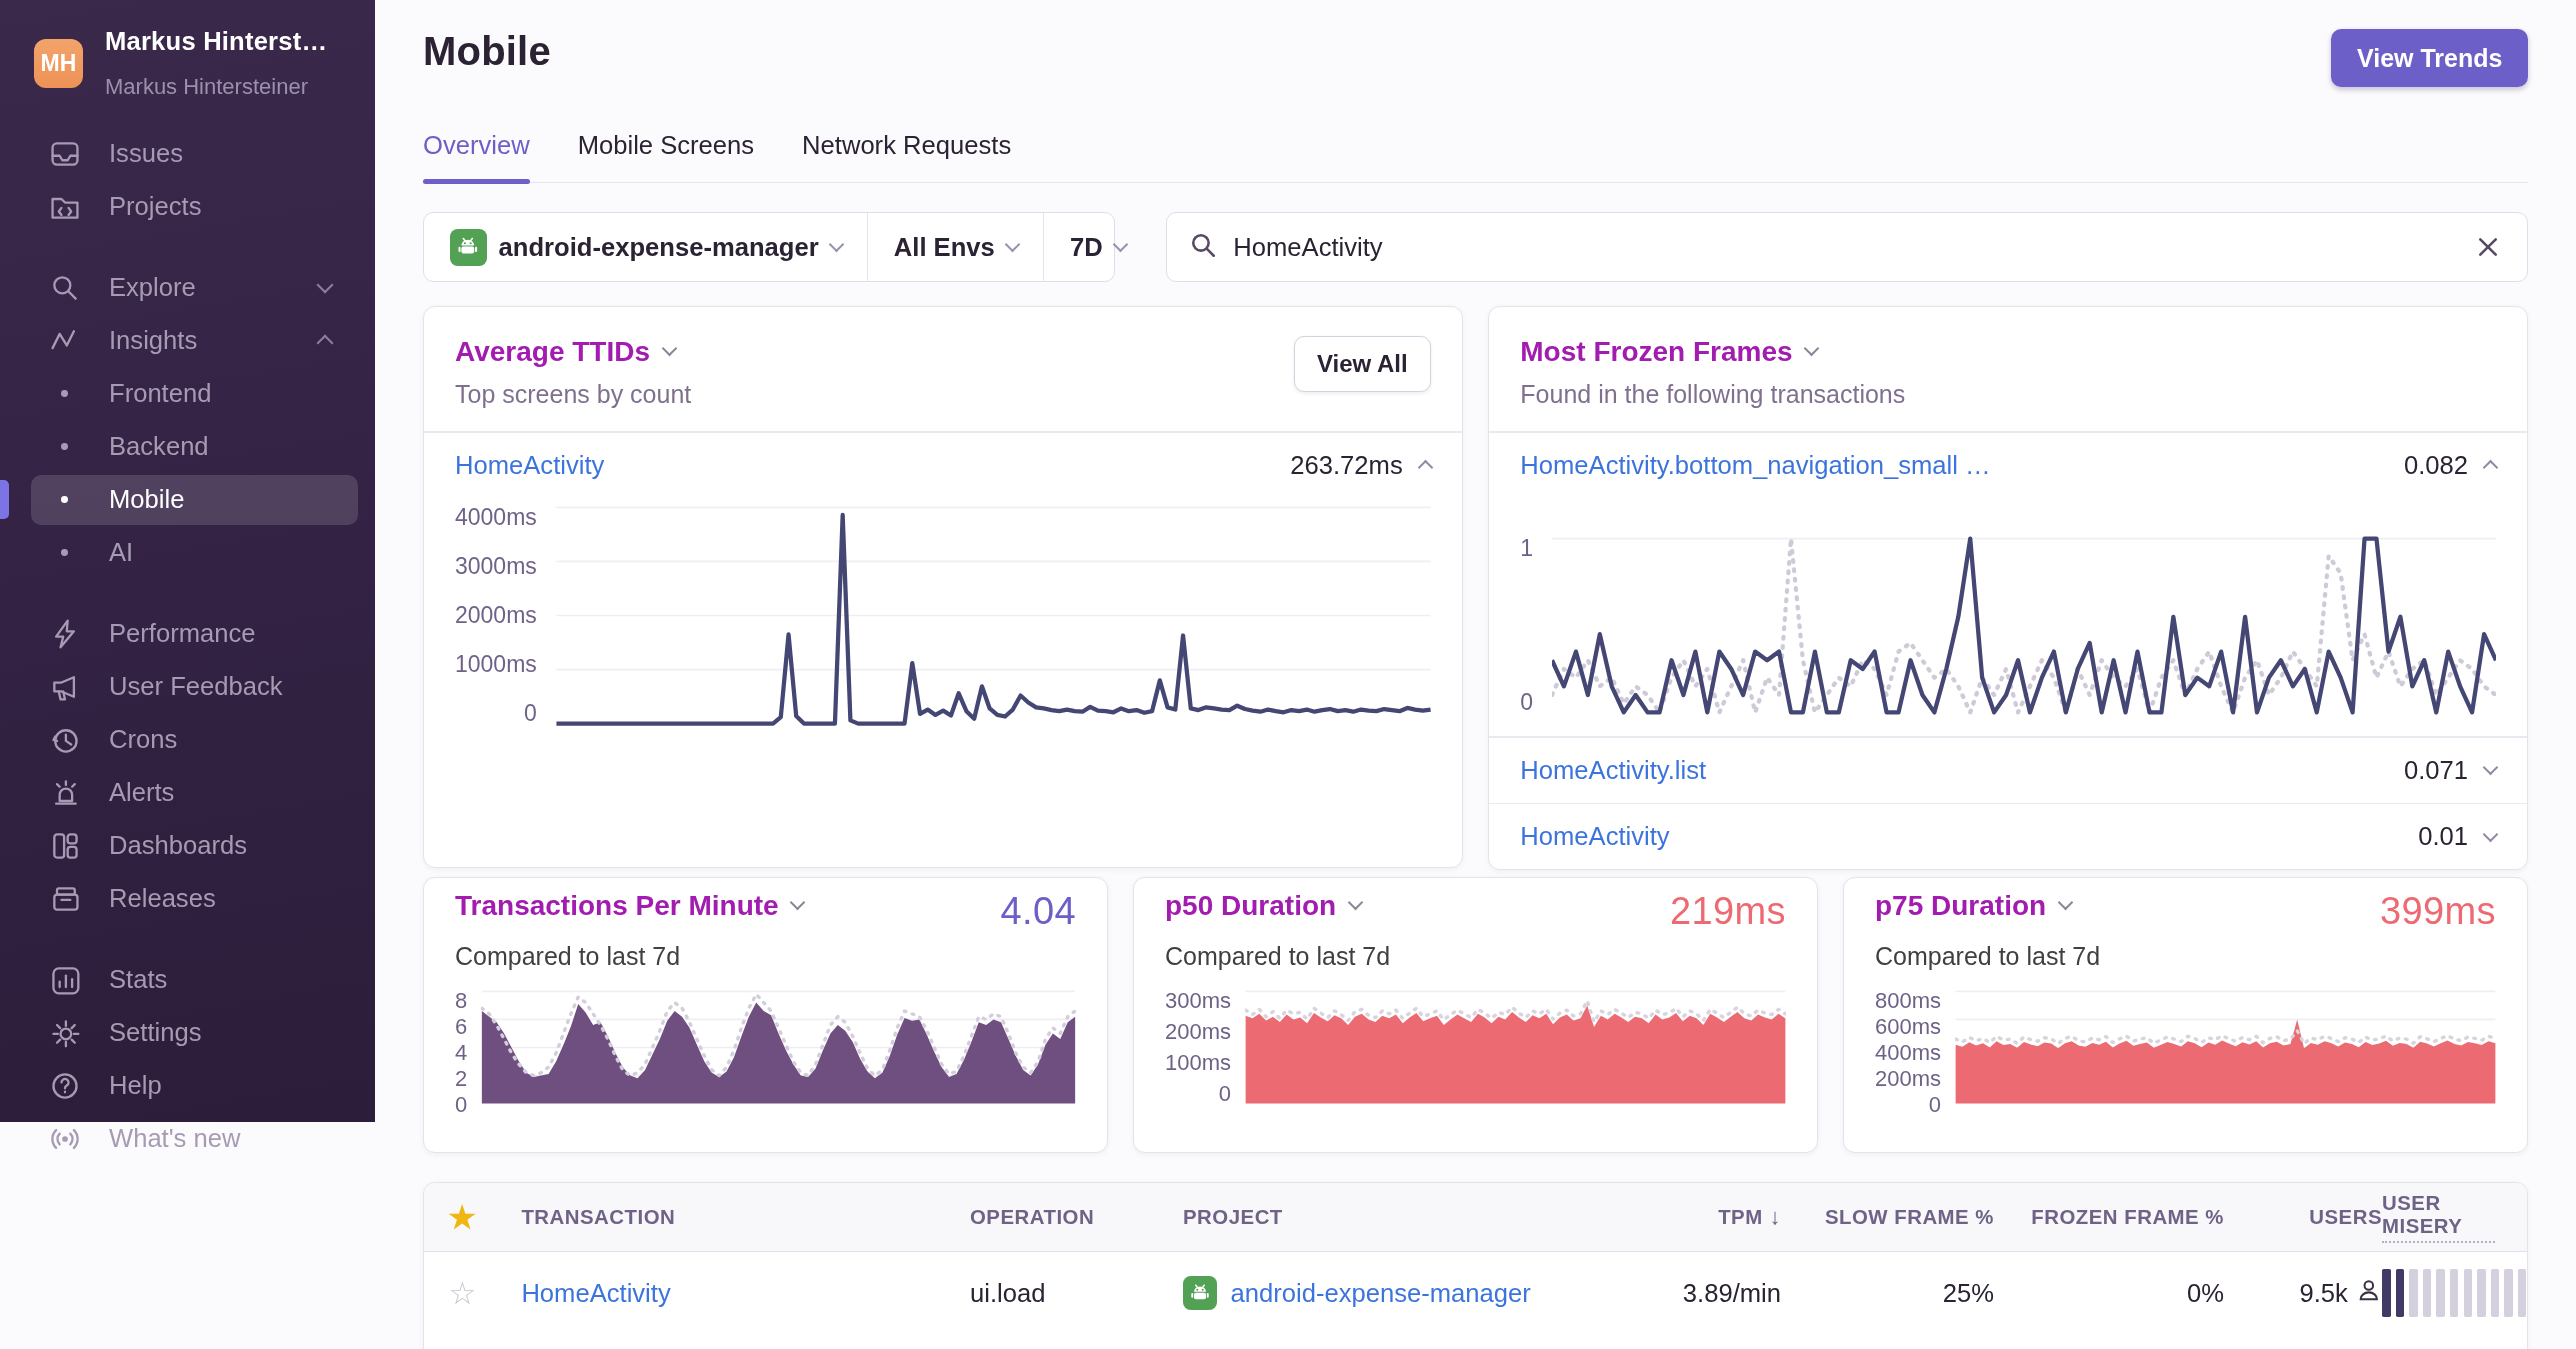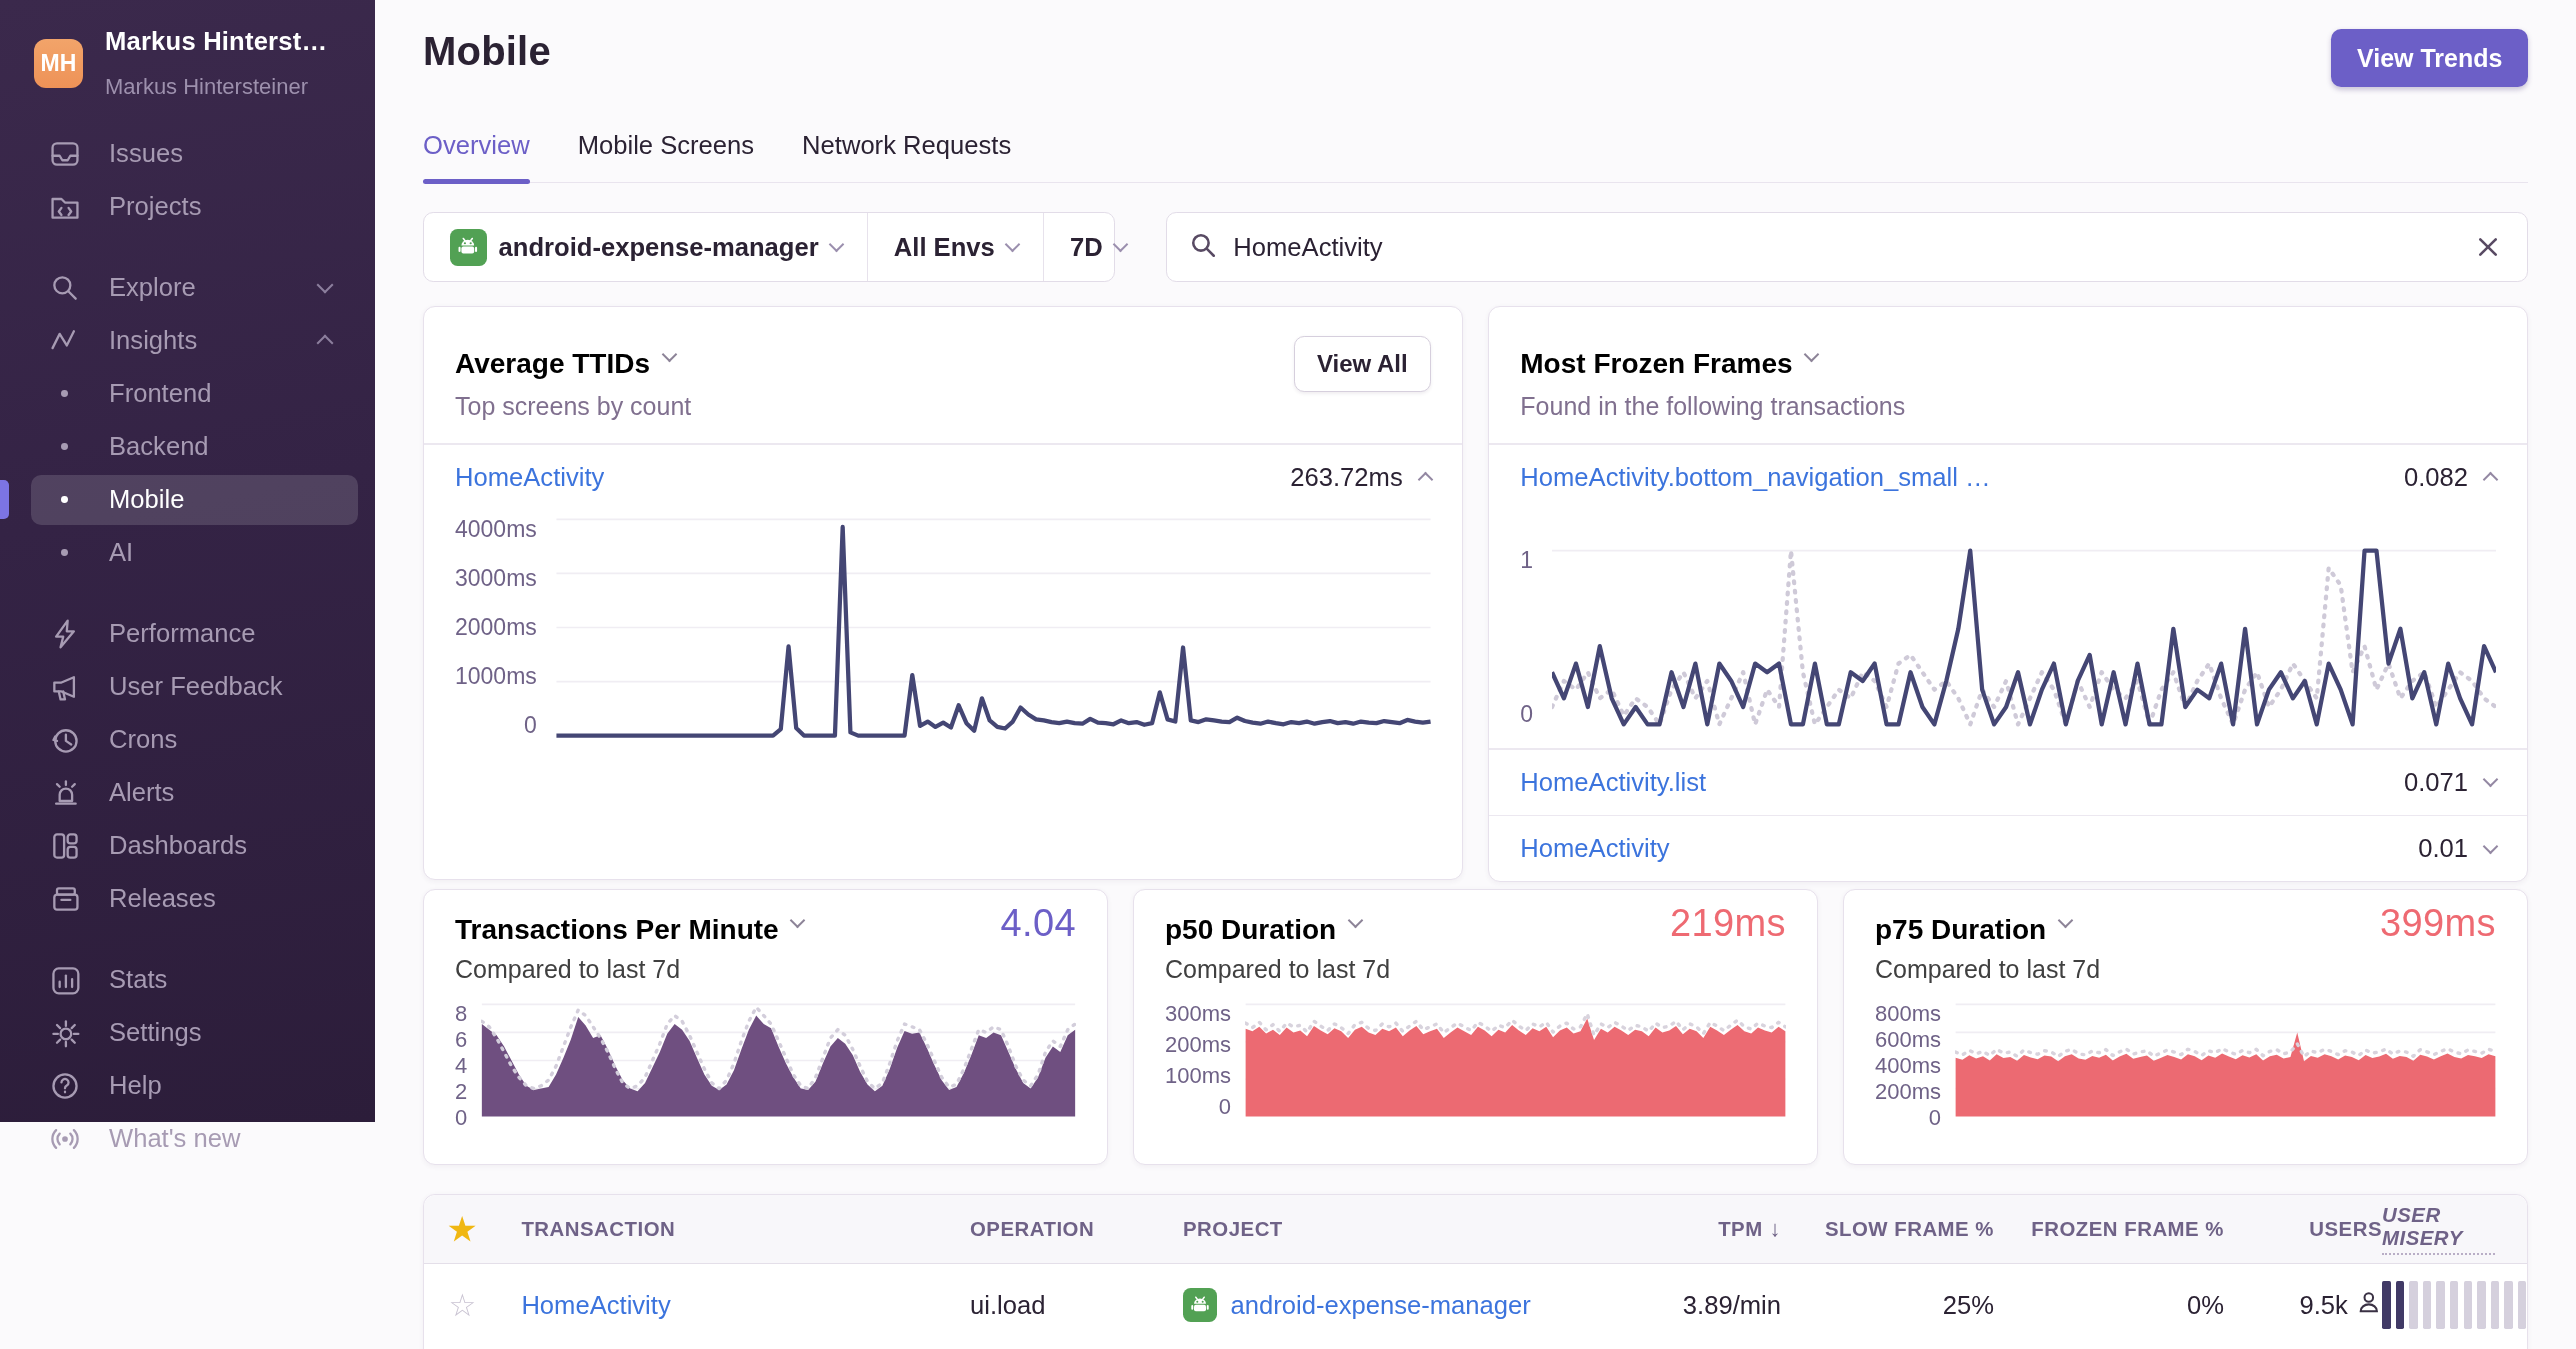--- a/index.html
+++ b/index.html
@@ -54,21 +54,21 @@
   .search-box { flex:1 1 auto; display:flex; align-items:center; gap:15.3px; background:#fff; border:1.7px solid #e2dce8; border-radius:10.2px; padding:0 22px; }
   .search-box input { flex:1; border:none; outline:none; font-size:25.6px; color:#2b2233; font-family:inherit; background:transparent; }
   .icon-btn { background:none; border:none; cursor:pointer; display:flex; align-items:center; padding:5.1px; }
 
   
   .cards-row { display:grid; grid-template-columns:1fr 1fr; gap:25.6px; margin-top:24px; align-items:start; }
   .card { background:#fff; border:1.7px solid #e7e1ec; border-radius:12px; box-shadow:0 1.7px 5.1px rgba(60,40,80,.05); }
   .big-card { padding:29px 31px 0 31px; }
   .card-head { display:flex; justify-content:space-between; align-items:flex-start; }
   .card-title-line { display:flex; align-items:center; gap:13.6px; }
-  .card-title { font-size:28px; font-weight:700; color:#000000;margin-top:12px; }
+  .card-title { font-size:28px; font-weight:700; color:#a21caf; }
   .title-chev { width:11px; height:11px; border-right:2.6px solid #8d8498; border-bottom:2.6px solid #8d8498; transform:rotate(45deg); margin-top:-6.8px; cursor:pointer; }
   .card-sub { font-size:25px; color:#80708f; margin-top:12px; }
   .btn-secondary { background:#fff; border:1.7px solid #d6cfdd; border-radius:10.2px; font-size:24px; font-weight:600; color:#2b2233;
     padding:12.8px 22px; cursor:pointer; box-shadow:0 1.7px 3.4px rgba(60,40,80,.08); font-family:inherit; }
   .card-divider { height:1.7px; background:#ece8f0; margin:22px -31px 0 -31px; }
   .link-row { display:flex; justify-content:space-between; align-items:center; height:65px; }
   .blue-link { color:#3c74dd; font-size:25.6px; text-decoration:none; cursor:pointer; overflow:hidden; text-overflow:ellipsis; white-space:nowrap; max-width:72%; }
   .row-right { display:flex; align-items:center; gap:17px; }
   .row-value { font-size:25.6px; color:#2b2233; }
   .row-chev { width:11px; height:11px; border-right:2.6px solid #9488a3; border-bottom:2.6px solid #9488a3; cursor:pointer; }
@@ -100,21 +100,21 @@
   .table-card { margin-top:29px; height:204px; overflow:hidden; }
   .tbl { display:grid; grid-template-columns:77px 469px 213px 443px 155px 213px 230px 158px 1fr; }
   .tbl-head { background:#f8f7fa; border-bottom:1.7px solid #e4dfe9; border-radius:12px 12px 0 0; }
   .th { height:68px; display:flex; align-items:center; font-size:20.4px; font-weight:700; letter-spacing:0.5px; color:#6f6287; text-transform:uppercase; cursor:pointer; }
   .td { height:82px; display:flex; align-items:center; font-size:25.6px; color:#2b2233; }
   .cell-right { justify-content:flex-end; }
   .cell-star { justify-content:center; }
   .star-filled { color:#f0b712; font-size:31px; }
   .star-outline { color:#c9c3d2; font-size:31px; cursor:pointer; }
   .pad-l { padding-left:20.4px; }
-  .pad-r { padding-right:32px;font-style:italic; }
+  .pad-r { padding-right:32px; }
   .sort-arrow { font-size:22px; margin-left:6.8px; }
   .dotted-underline { border-bottom:2.6px dotted #b9aec6; padding-bottom:2.6px; }
   .proj-cell { gap:13.6px; }
   .proj-cell .android-badge { width:34px; height:34px; }
   .users-cell { gap:8.5px; }
   .misery-bars { display:flex; gap:5.1px; align-items:center; }
   .misery-bars .bar { width:8.5px; height:48px; border-radius:1.7px; }
   .bar.dark { background:#413a66; }
   .bar.light { background:#d5d0dd; }
 </style>

